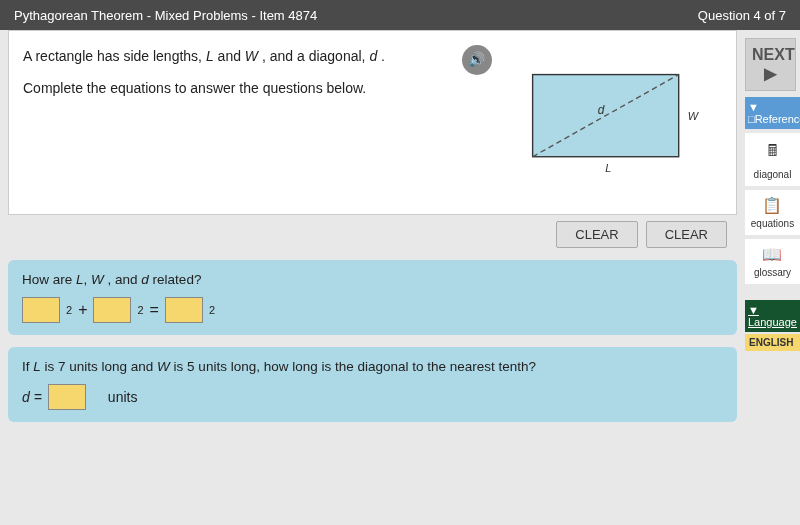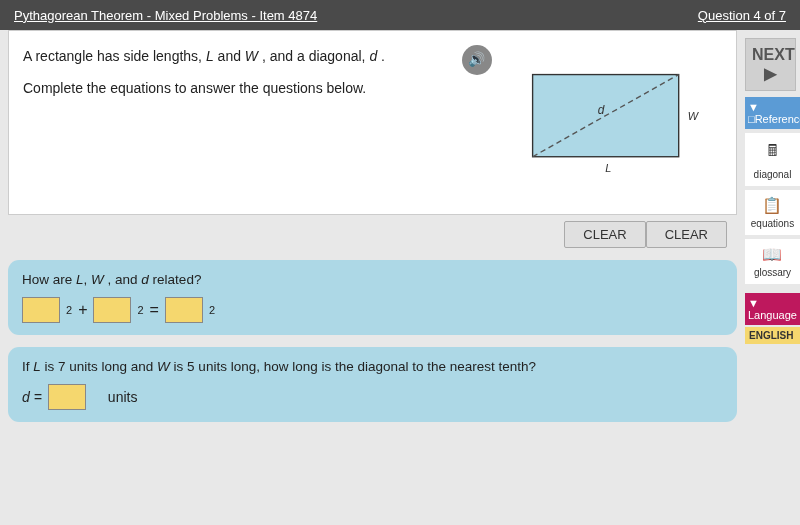--- a/index.html
+++ b/index.html
@@ -15,21 +15,20 @@
     
     #header {
       background: #4a4a4a;
       color: #fff;
       display: flex;
       justify-content: space-between;
       align-items: center;
       padding: 6px 14px;
       height: 30px;
       font-size: 13px;
-      text-decoration: underline;
     }
 
     
     #main {
       display: flex;
       height: calc(525px - 30px);
     }
 
     
     #content {
@@ -94,40 +93,41 @@
     .rect-diagram svg {
       width: 100%;
       height: 100%;
     }
 
     
     #buttons-row {
       display: flex;
       justify-content: flex-end;
       padding: 6px 10px;
+      gap: 8px;
       background: #e8e8e8;
       margin: 0 8px;
     }
 
     .action-btn {
       padding: 5px 18px;
       font-size: 13px;
       border: 1px solid #aaa;
       background: #e0e0e0;
       cursor: pointer;
       border-radius: 2px;
       color: #333;
     }
 
     
     .answer-section {
       background: #add8e6;
       margin: 6px 8px;
       padding: 12px 14px;
-      border-radius: 11px;
+      border-radius: 6px;
     }
 
     .answer-section .question-label {
       font-size: 13.5px;
       color: #222;
       margin-bottom: 10px;
     }
 
     .equation-row {
       display: flex;
@@ -207,29 +207,30 @@
       flex-direction: column;
       align-items: center;
       gap: 3px;
     }
 
     .sidebar-tool .tool-icon {
       font-size: 16px;
     }
 
     #language-panel {
-      background: #be185d;
+      background: #14532d;
       color: white;
       font-size: 11px;
       padding: 4px 3px;
       cursor: pointer;
       display: flex;
       align-items: center;
       gap: 2px;
-      margin-top: 7px;
+      margin-top: 14px;
+      text-decoration: underline;
     }
 
     .lang-btn {
       background: #f5d76e;
       color: #333;
       font-size: 10px;
       font-weight: bold;
       padding: 3px 4px;
       cursor: pointer;
       margin-top: 2px;

